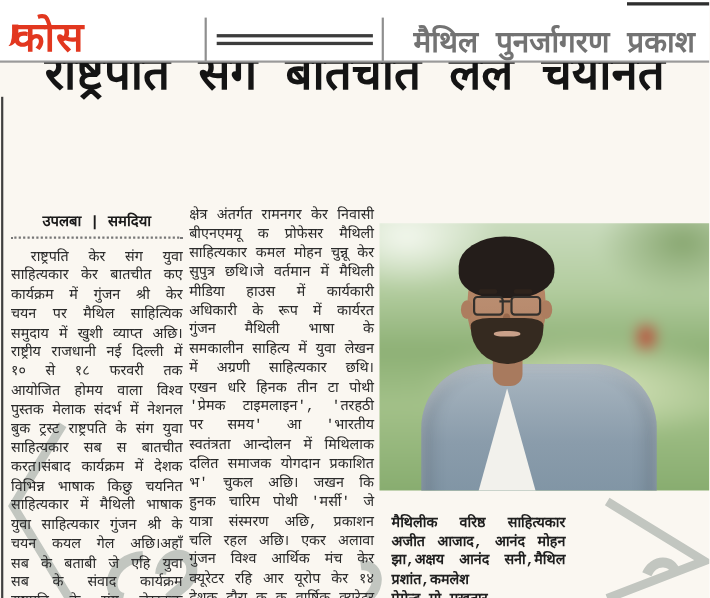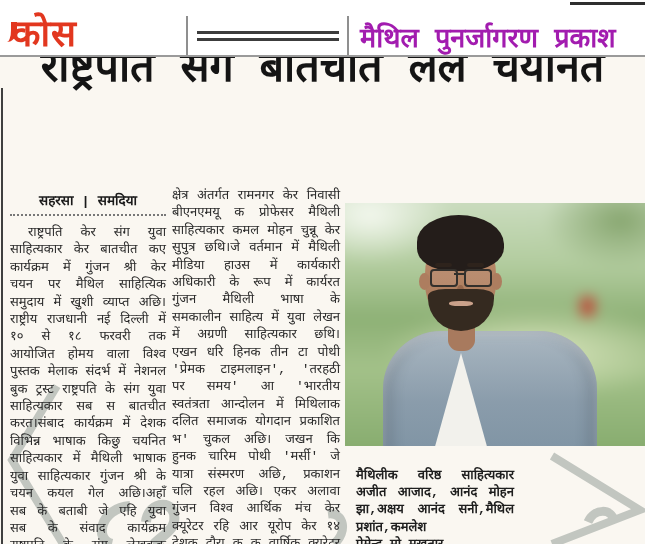--- a/index.html
+++ b/index.html
@@ -16,21 +16,21 @@
   }
   .masthead-cut{
     position:absolute;left:0px;top:22px;width:11px;height:20px;
     border-right:6px solid #e2371f;border-bottom:0;border-radius:0 0 60% 0;
   }
   .vline{position:absolute;top:16px;width:2px;height:40px;background:#8f8f8f;}
   .v1{left:186px;} .v2{left:347px;}
   .dbl{position:absolute;left:197px;width:142px;height:3px;background:#3c3c3c;}
   .dbl.l1{top:31px;} .dbl.l2{top:38px;}
   .masthead-right{
-    position:absolute;left:360px;top:18px;font-size:27px;font-weight:700;color:#a21caf;white-space:nowrap;
+    position:absolute;left:376px;top:18px;font-size:27px;font-weight:700;color:#737373;white-space:nowrap;
   }
   .top-right-line{position:absolute;left:570px;top:2px;width:75px;height:3px;background:#2e2e2e;}
   .rule-full{position:absolute;left:0;top:55px;width:645px;height:2px;background:#9a9a9a;z-index:3;}
   .left-border{position:absolute;left:1px;top:88px;width:2px;height:456px;background:#3f3f3f;z-index:2;}
 
   
   .hl{position:absolute;left:0;width:645px;text-align:center;font-weight:700;color:#141414;
       white-space:nowrap;z-index:2;line-height:1;}
   .hl1{top:48px;font-size:43px;}
   .hl2{top:126px;font-size:43px;}
@@ -130,21 +130,21 @@
       <path d="M 57 386 L 12 460 L 63 544"></path>
       <path d="M 552 456 L 640 510 L 552 544"></path>
       <path d="M 130 506 C 100 508, 94 540, 112 544" stroke-width="10"></path>
       <path d="M 146 522 C 148 500, 178 498, 174 522 C 172 532, 160 537, 154 544" stroke-width="10"></path>
       <path d="M 328 514 C 344 512, 348 532, 334 544" stroke-width="9"></path>
       <path d="M 588 522 C 594 508, 612 508, 614 521" stroke-width="9"></path>
     </g>
   </svg>
 
   <div class="col col1">
-    <div class="byline">सहरसा | समदिया</div>
+    <div class="byline">उपलबा | समदिया</div>
     <div class="byline-rule"></div>
     <p class="bodytext">राष्ट्रपति केर संग युवा साहित्यकार केर बातचीत कए कार्यक्रम में गुंजन श्री केर चयन पर मैथिल साहित्यिक समुदाय में खुशी व्याप्त अछि।राष्ट्रीय राजधानी नई दिल्ली में १० से १८ फरवरी तक आयोजित होमय वाला विश्व पुस्तक मेलाक संदर्भ में नेशनल बुक ट्रस्ट राष्ट्रपति के संग युवा साहित्यकार सब स बातचीत करत।संबाद कार्यक्रम में देशक विभिन्न भाषाक किछु चयनित साहित्यकार में मैथिली भाषाक युवा साहित्यकार गुंजन श्री के चयन कयल गेल अछि।अहाँ सब के बताबी जे एहि युवा सब के संवाद कार्यक्रम राष्ट्रपति के संग लेखकक आयोजन 11 फरवरी केर राष्ट्रपति भवन म कयल जायत।गुंजन श्री मूल रूप स मधुबनी जिलाक बेनीपट्टी प्रखंड</p>
   </div>
 
   <div class="col col2">
     <p class="bodytext">क्षेत्र अंतर्गत रामनगर केर निवासी बीएनएमयू क प्रोफेसर मैथिली साहित्यकार कमल मोहन चुन्नू केर सुपुत्र छथि।जे वर्तमान में मैथिली मीडिया हाउस में कार्यकारी अधिकारी के रूप में कार्यरत गुंजन मैथिली भाषा के समकालीन साहित्य में युवा लेखन में अग्रणी साहित्यकार छथि। एखन धरि हिनक तीन टा पोथी 'प्रेमक टाइमलाइन', 'तरहठी पर समय' आ 'भारतीय स्वतंत्रता आन्दोलन में मिथिलाक दलित समाजक योगदान प्रकाशित भ' चुकल अछि। जखन कि हुनक चारिम पोथी 'मर्सी' जे यात्रा संस्मरण अछि, प्रकाशन चलि रहल अछि। एकर अलावा गुंजन विश्व आर्थिक मंच केर क्यूरेटर रहि आर यूरोप केर १४ देशक दौरा क क वार्षिक क्यूरेटर मीट में भारत सहित मिथिला समुदायक प्रतिनिधित्व क चुकल छथि । एहि उपलब्धि पर</p>
   </div>
 
   <div class="photo">
     <div class="bg">

